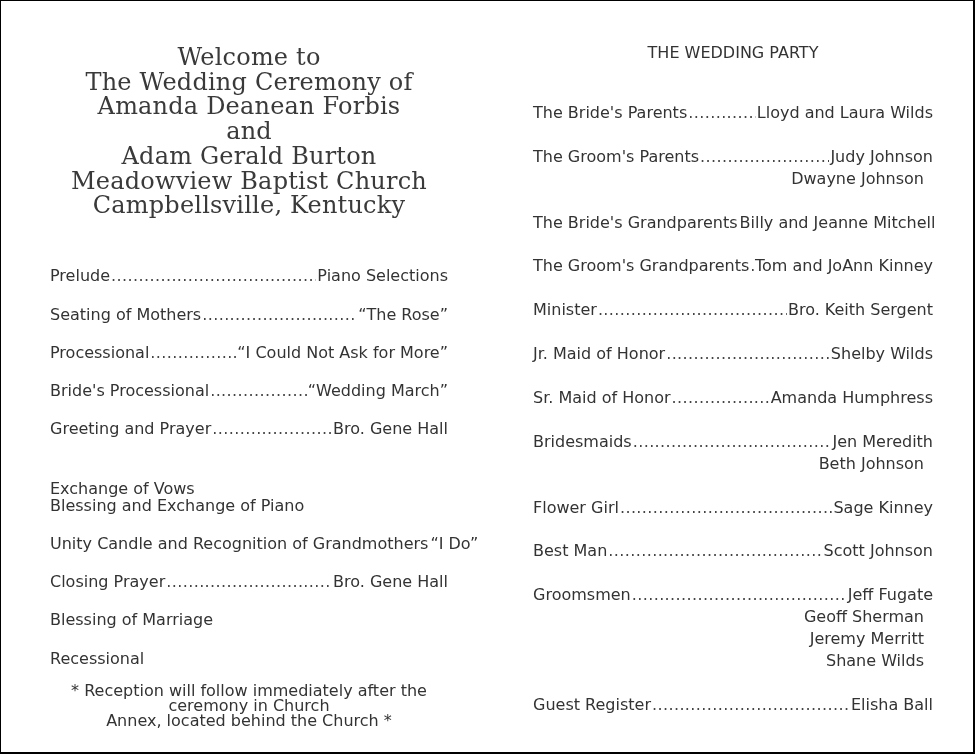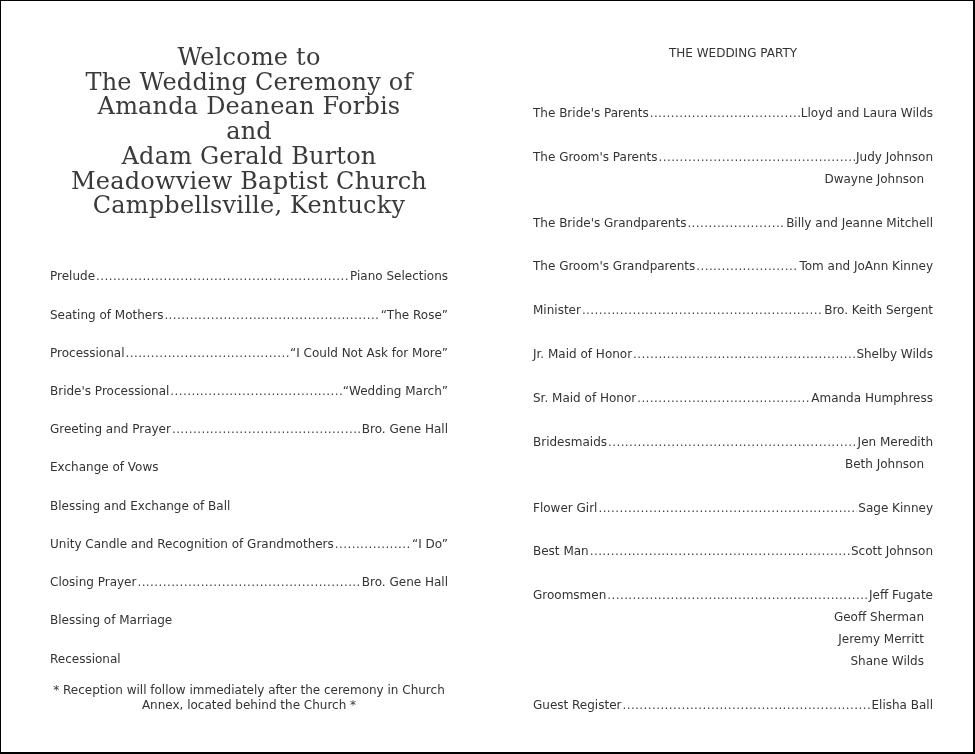--- a/index.html
+++ b/index.html
@@ -4,21 +4,21 @@
   <style>
     html, body { margin: 0; padding: 0; background: #ffffff; }
     body { width: 975px; height: 754px; position: relative; overflow: hidden; }
     .page-frame {
       position: absolute; left: 0; top: 0; width: 975px; height: 754px;
       box-sizing: border-box;
       border-top: 1px solid #000; border-left: 1px solid #000;
       border-right: 2px solid #000; border-bottom: 2px solid #000;
       background: #fff;
     }
-    .txt { font-family: "DejaVu Sans", "Liberation Sans", sans-serif; font-size: 12px; color: #333; }
+    .txt { font-family: "DejaVu Sans", "Liberation Sans", sans-serif; font-size: 16px; color: #333; }
     .title-block {
       position: absolute; left: 48px; width: 400px; top: 44px;
       text-align: center;
       font-family: "DejaVu Serif", "Liberation Serif", serif;
       font-size: 24px; color: #3a3a3a; line-height: 24.7px;
       letter-spacing: 0.2px;
     }
     .title-line { display: block; white-space: nowrap; }
     .row {
       position: absolute; height: 16px; line-height: 16px;
@@ -81,26 +81,26 @@
   <div class="row left-row txt" style="top:382px">
     <span class="label">Bride's Processional </span>
     <span class="leader"></span>
     <span class="value">“Wedding March”</span>
   </div>
   <div class="row left-row txt" style="top:420px">
     <span class="label">Greeting and Prayer </span>
     <span class="leader"></span>
     <span class="value">Bro. Gene Hall</span>
   </div>
-  <div class="row left-row txt plain" style="top:458px">
+  <div class="row left-row txt plain" style="top:480px">
     <span class="label">Exchange of Vows</span>
 
   </div>
   <div class="row left-row txt plain" style="top:497px">
-    <span class="label">Blessing and Exchange of Ball</span>
+    <span class="label">Blessing and Exchange of Piano</span>
 
   </div>
   <div class="row left-row txt" style="top:535px">
     <span class="label">Unity Candle and Recognition of Grandmothers</span>
     <span class="leader"></span>
     <span class="value">“I Do”</span>
   </div>
   <div class="row left-row txt" style="top:573px">
     <span class="label">Closing Prayer </span>
     <span class="leader"></span>

